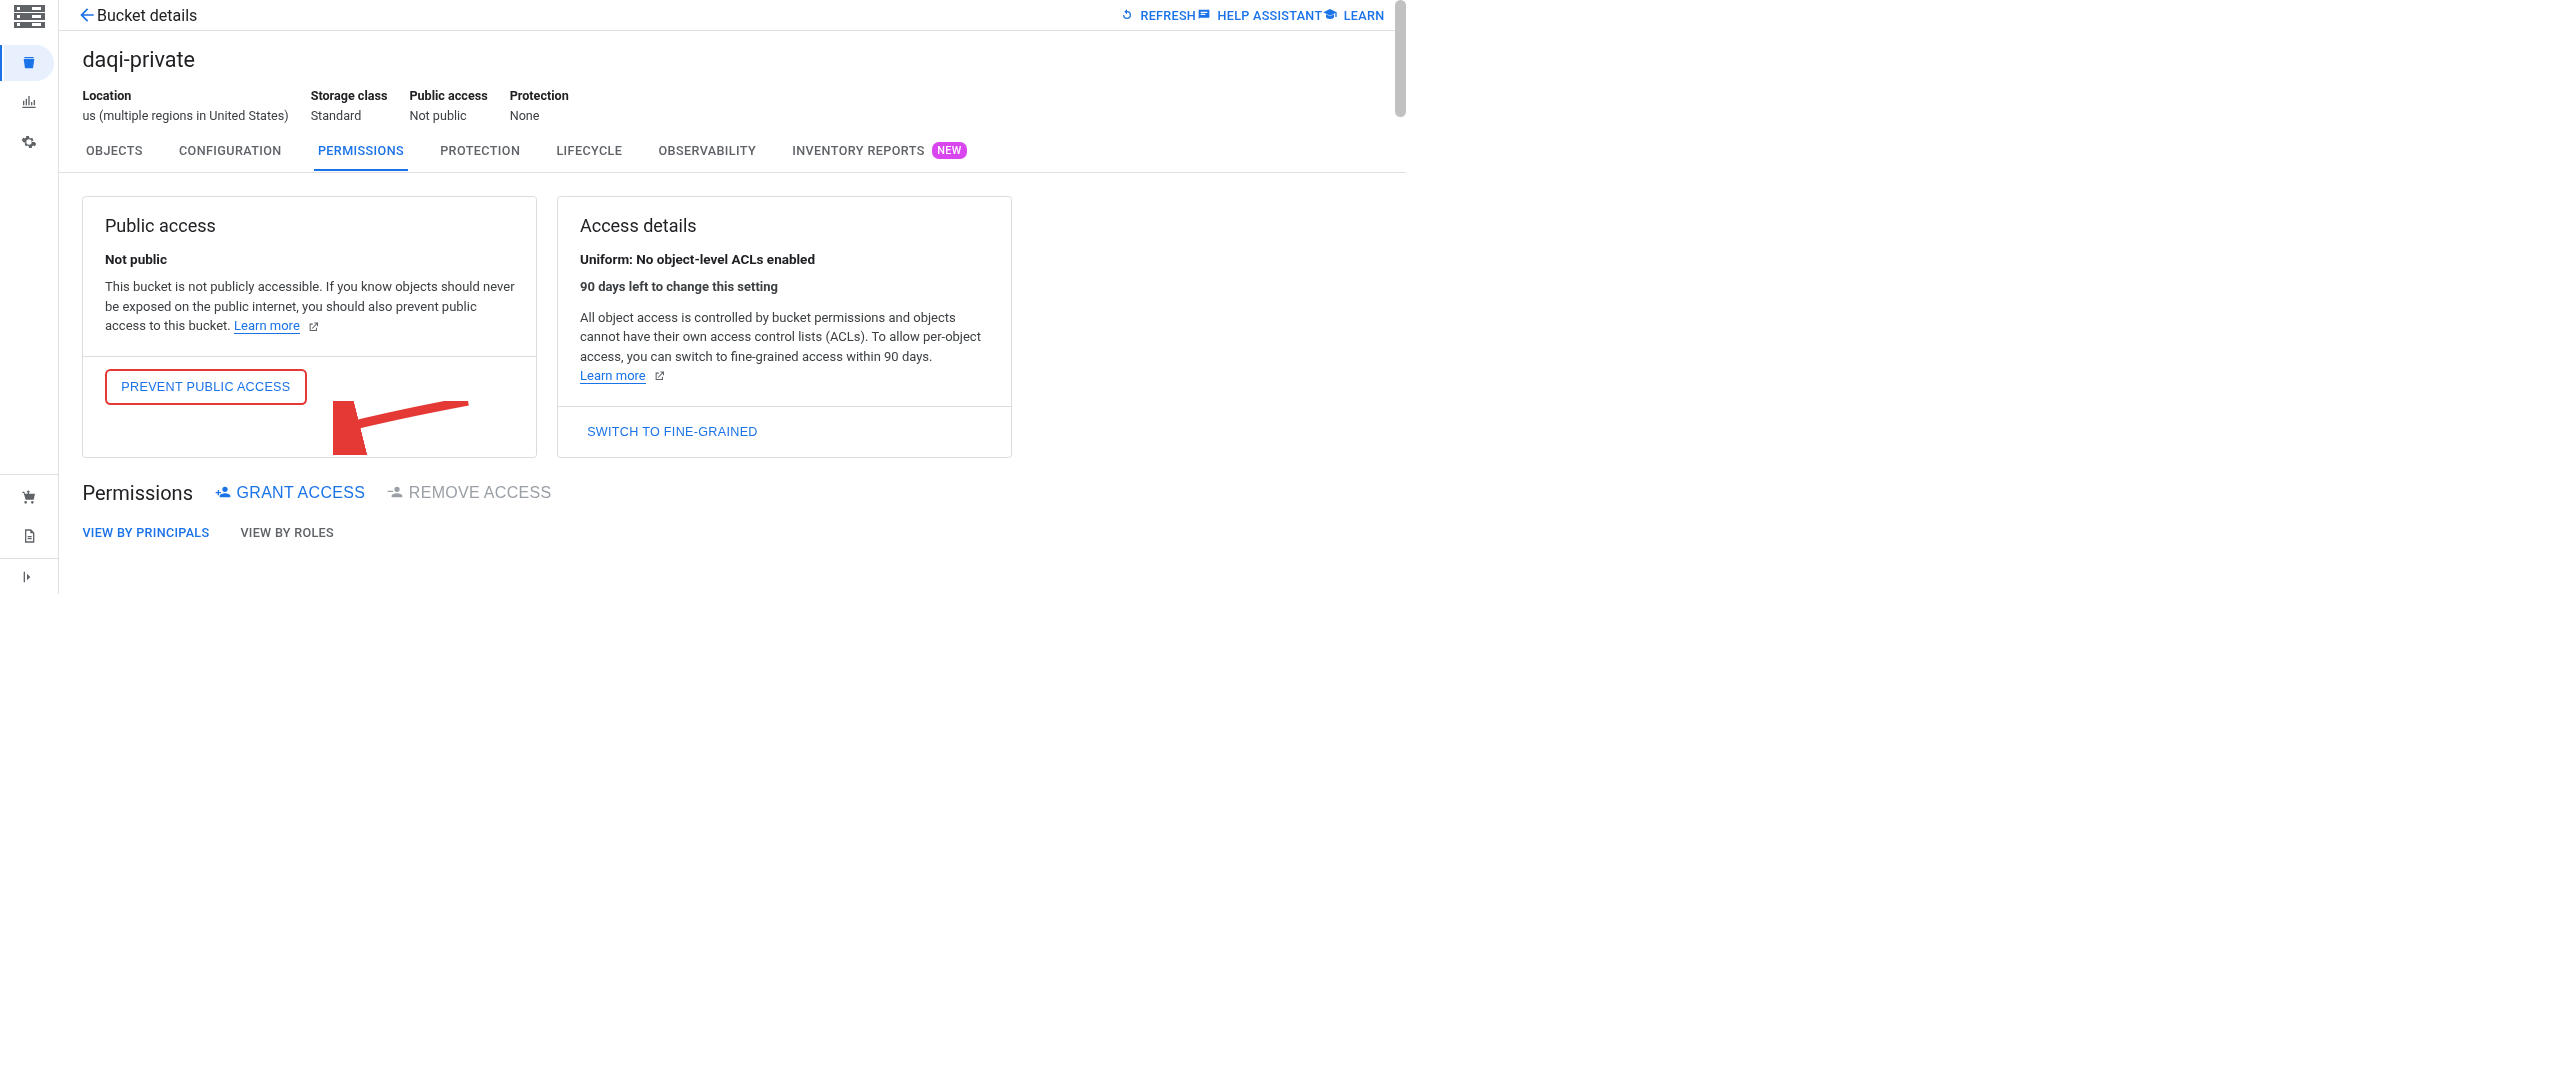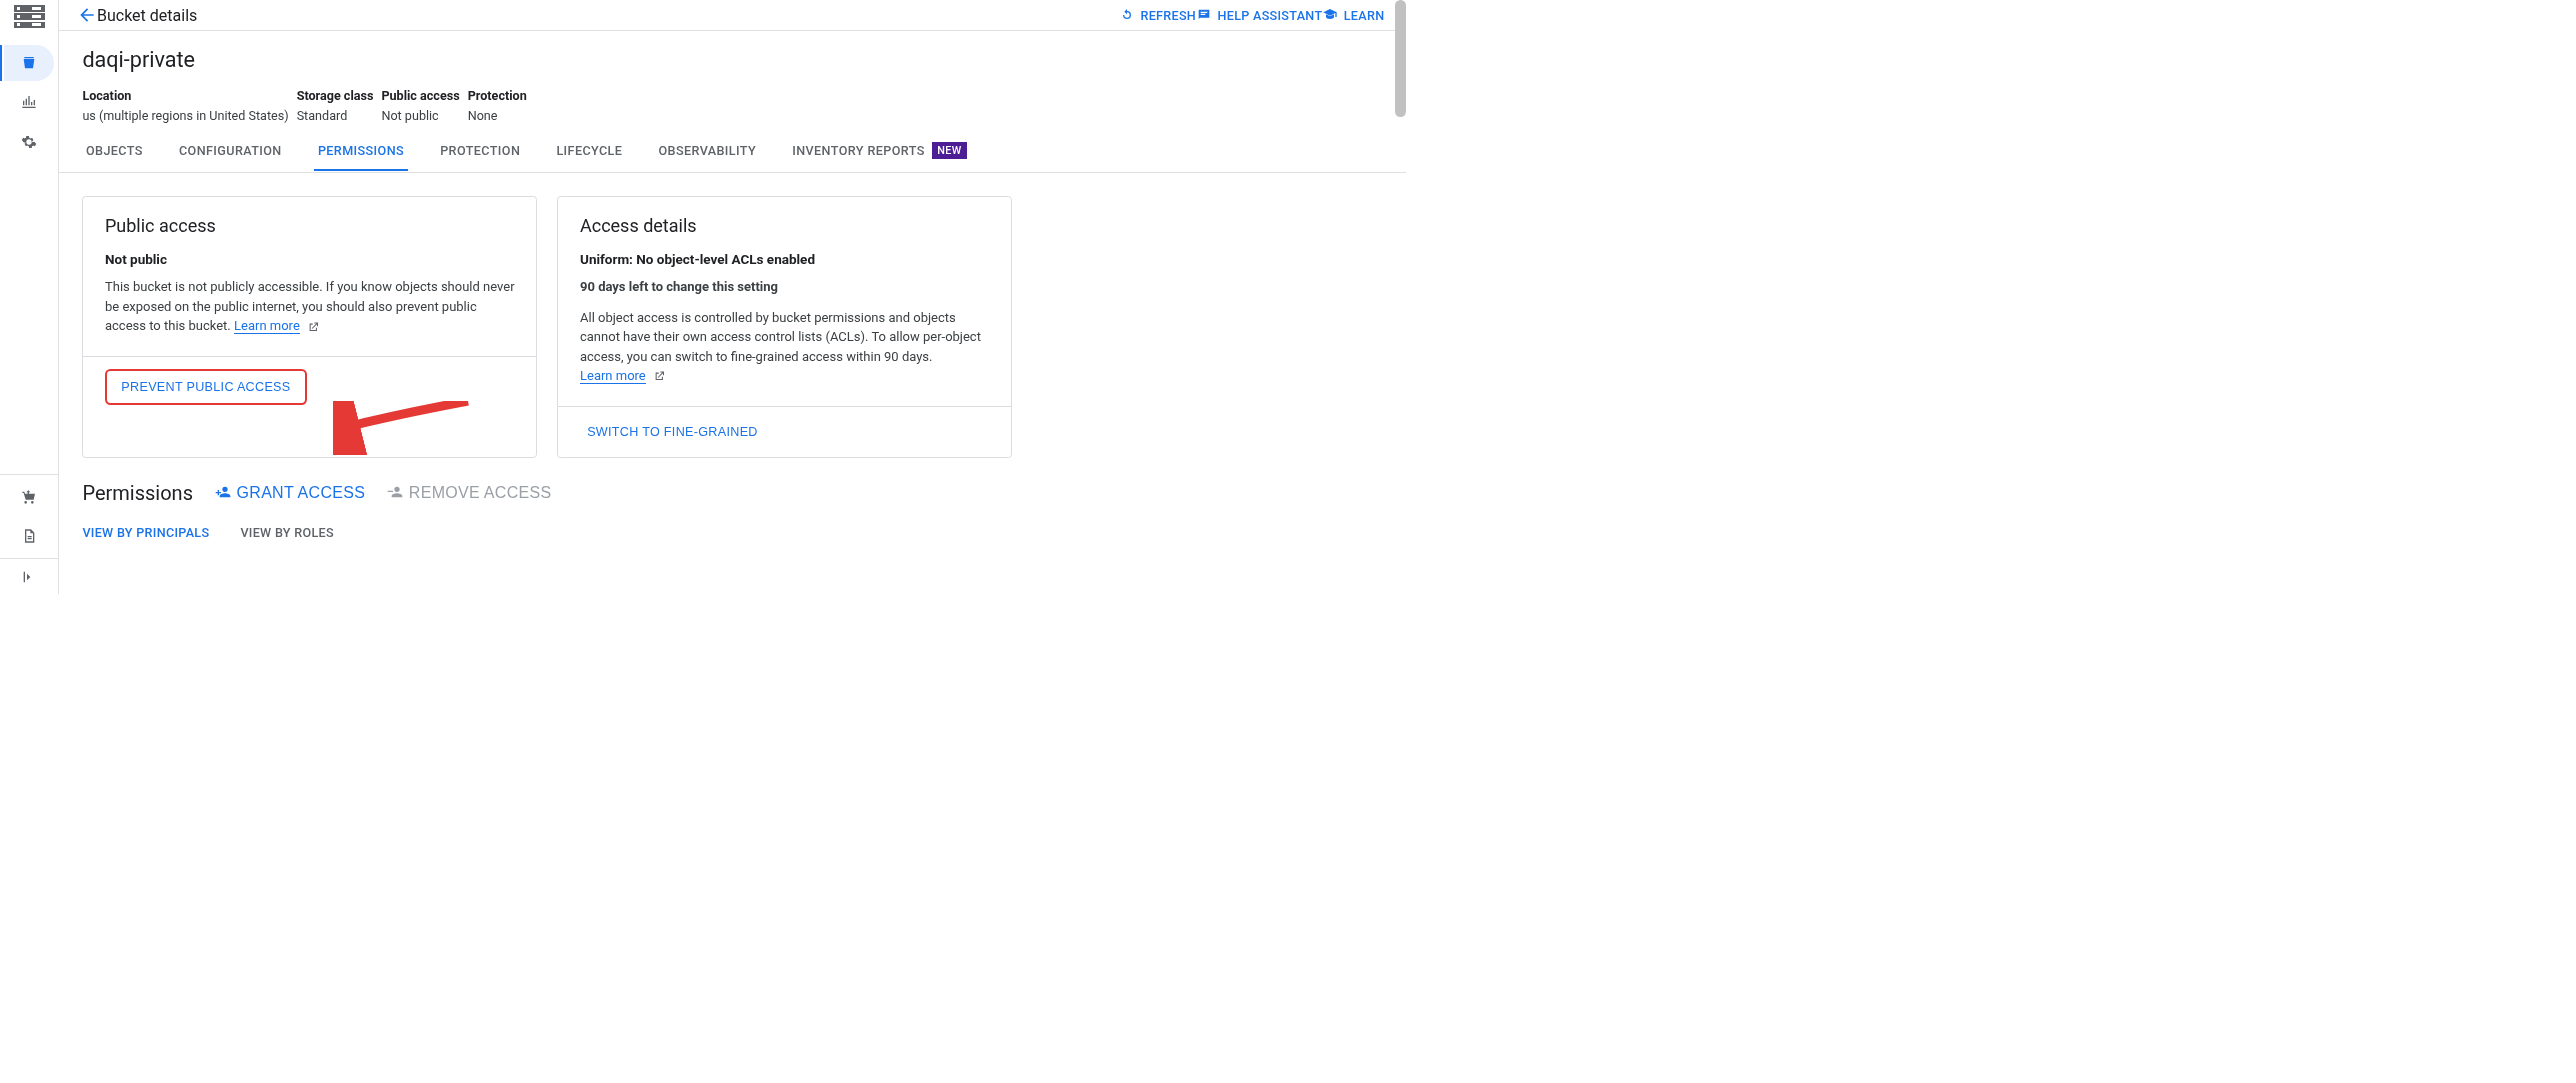--- a/index.html
+++ b/index.html
@@ -86,21 +86,21 @@
     color:#1a73e8;
     font-weight:500;
     letter-spacing:0.3px;
     cursor:pointer;
     font-size:12.6px;
   }
   .topbar-action svg { width:16px; height:16px; }
 
   .content { padding: 16px 23.4px; }
   .bucket-name { font-size:21.6px; font-weight:400; margin-bottom:16px; }
-  .meta-row { display:flex; gap:8px; margin-bottom:6px; }
+  .meta-row { display:flex; gap:22px; margin-bottom:6px; }
   .meta-item { display:flex; flex-direction:column; gap:5.4px; min-width:0; }
   .meta-label { font-size:12.6px; font-weight:700; color:#202124; }
   .meta-value { font-size:12.6px; color:#3c4043; }
 
   .tabs {
     display:flex;
     gap:29px;
     border-bottom:0.9px solid #e0e0e0;
     margin: 10px -23.4px;
     padding: 0 23.4px;
@@ -111,23 +111,23 @@
     font-size:12.6px;
     font-weight:500;
     letter-spacing:0.4px;
     color:#5f6368;
     cursor:pointer;
     border-bottom:2.7px solid transparent;
     display:flex; align-items:center; gap:7.2px;
   }
   .tab.active { color:#1a73e8; border-bottom-color:#1a73e8; }
   .badge-new {
-    background:#4c1d95; color:#fff;
+    background:#d946ef; color:#fff;
     font-size:10.8px; padding:1.8px 5.4px;
-    border-radius:0;
+    border-radius:7px;
   }
 
   .cards { display:flex; gap:20px; margin-top:23.4px; }
   .card {
     border:0.9px solid #dadce0;
     border-radius:3.6px;
     width:455px;
     display:flex; flex-direction:column;
   }
   .card-body { padding: 18px 21.6px 20px; }

